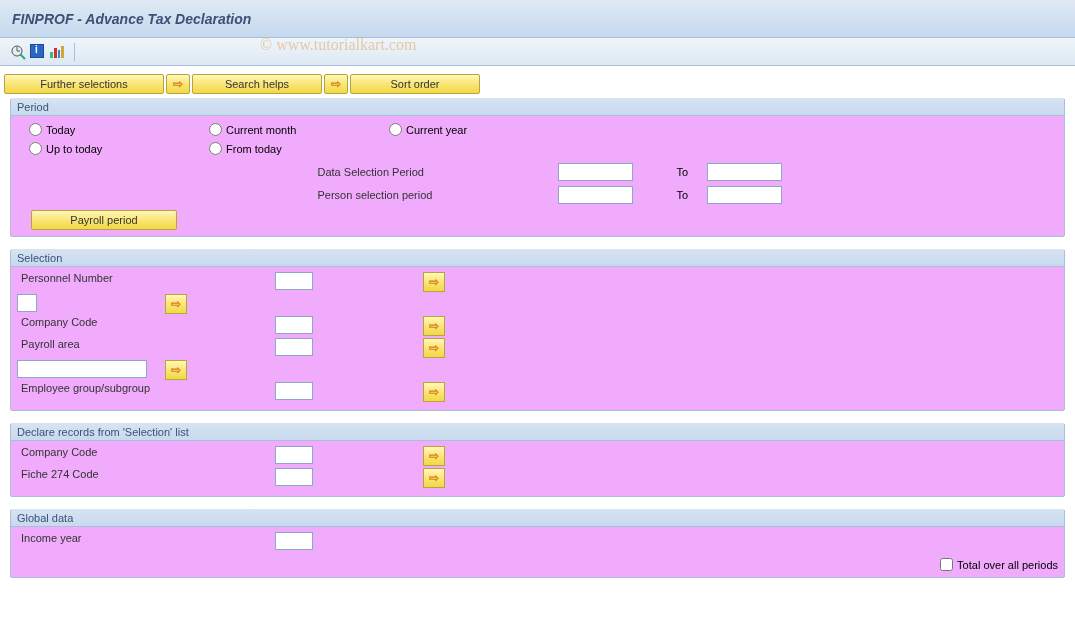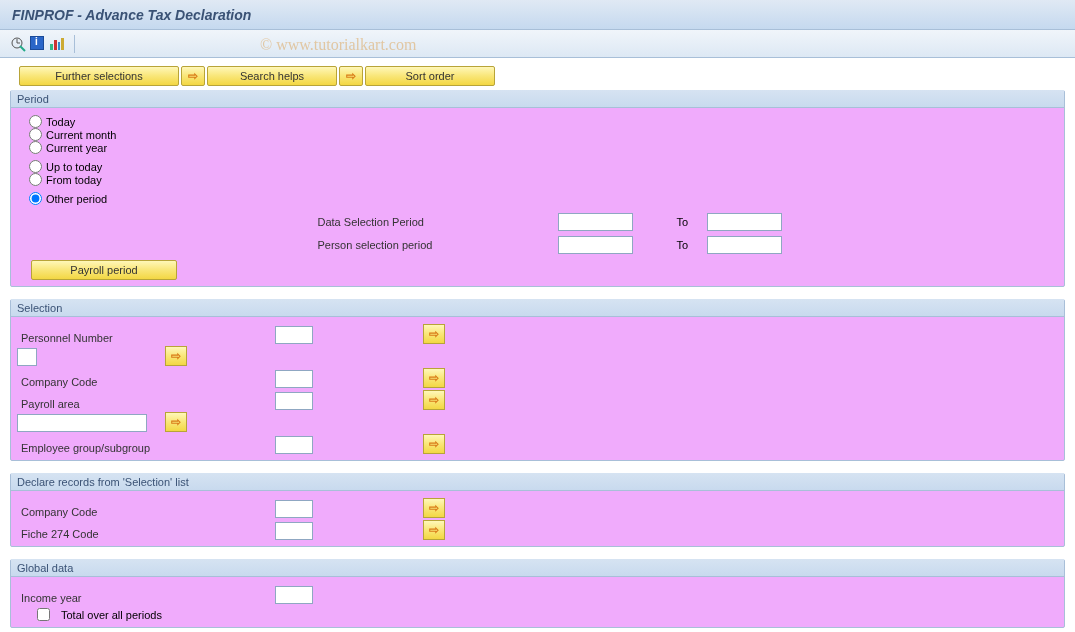--- a/index.html
+++ b/index.html
@@ -9,21 +9,21 @@
       background: #fff;
       width: 1075px;
       height: 632px;
       overflow: hidden;
       position: relative;
     }
     .header {
       background: linear-gradient(to bottom, #e0e9f4 0%, #c5d9ef 100%);
       border-bottom: 1px solid #a8bfd8;
       padding: 6px 12px;
-      height: 30px;
+      height: 38px;
       display: flex;
       align-items: center;
     }
     .header-title {
       font-size: 14px;
       font-weight: bold;
       font-style: italic;
       color: #3a5275;
     }
     .toolbar {
@@ -41,21 +41,21 @@
       display: inline-block;
       cursor: pointer;
     }
     .toolbar-sep {
       width: 1px;
       height: 18px;
       background: #a8bfd8;
       margin: 0 4px;
     }
     .button-row {
-      padding: 8px 19px;
+      padding: 8px 4px;
       display: flex;
       gap: 2px;
     }
     .sap-button {
       background: linear-gradient(to bottom, #fff7b8 0%, #f9e678 50%, #f3d743 100%);
       border: 1px solid #b8a438;
       border-radius: 2px;
       padding: 2px 6px;
       height: 20px;
       display: inline-flex;
@@ -92,21 +92,20 @@
       color: #3a5275;
       height: 18px;
       line-height: 14px;
     }
     .group-body {
       padding: 22px 6px 6px 6px;
     }
     .radio-row {
       display: flex;
       margin: 2px 0 6px 12px;
-      flex-direction: column;
     }
     .radio-item {
       display: flex;
       align-items: center;
       gap: 4px;
     }
     .radio-col1 { width: 180px; }
     .radio-col2 { width: 180px; }
     .radio-col3 { width: 180px; }
     input[type="radio"] { margin: 0; }
@@ -142,27 +141,28 @@
       height: 20px;
       background: linear-gradient(to bottom, #fff7b8 0%, #f9e678 50%, #f3d743 100%);
       border: 1px solid #b8a438;
       display: inline-flex;
       align-items: center;
       justify-content: center;
       margin-left: 10px;
       cursor: pointer;
     }
     .arrow-btn-col { margin-left: 110px; }
-    .selection-row { display: flex; align-items: flex-end; height: 22px; margin: 0; }
+    .selection-row { display: flex; align-items: flex-start; height: 22px; margin: 0; }
     .selection-label { width: 258px; padding-left: 4px; color: #333; }
     .checkbox-row {
       display: flex;
       align-items: center;
-      gap: 11px;
+      gap: 4px;
       margin: 4px 0 0 20px;
+      justify-content: flex-end;
     }
     .watermark {
       position: absolute;
       top: 36px;
       left: 260px;
       font-size: 16px;
       color: rgba(220, 150, 60, 0.45);
       font-family: Georgia, serif;
       pointer-events: none;
       z-index: 100;
@@ -256,26 +256,20 @@
     <div class="radio-row">
       <label class="radio-item radio-col1">
           <input type="radio" name="period" style="">
           <span>Up to today</span>
         </label>
       <label class="radio-item radio-col2">
           <input type="radio" name="period" style="">
           <span>From today</span>
         </label>
     </div>
-    <div class="radio-row">
-      <label class="radio-item radio-col1">
-          <input type="radio" name="period" checked="" style="">
-          <span>Other period</span>
-        </label>
-    </div>
     <div class="field-row field-indent">
       <span class="field-label">Data Selection Period</span>
       <input class="text-input input-w80" value="" style="">
       <span class="to-label">To</span>
       <input class="text-input input-w80" value="" style="">
     </div>
     <div class="field-row field-indent">
       <span class="field-label">Person selection period</span>
       <input class="text-input input-w80" value="" style="">
       <span class="to-label">To</span>

